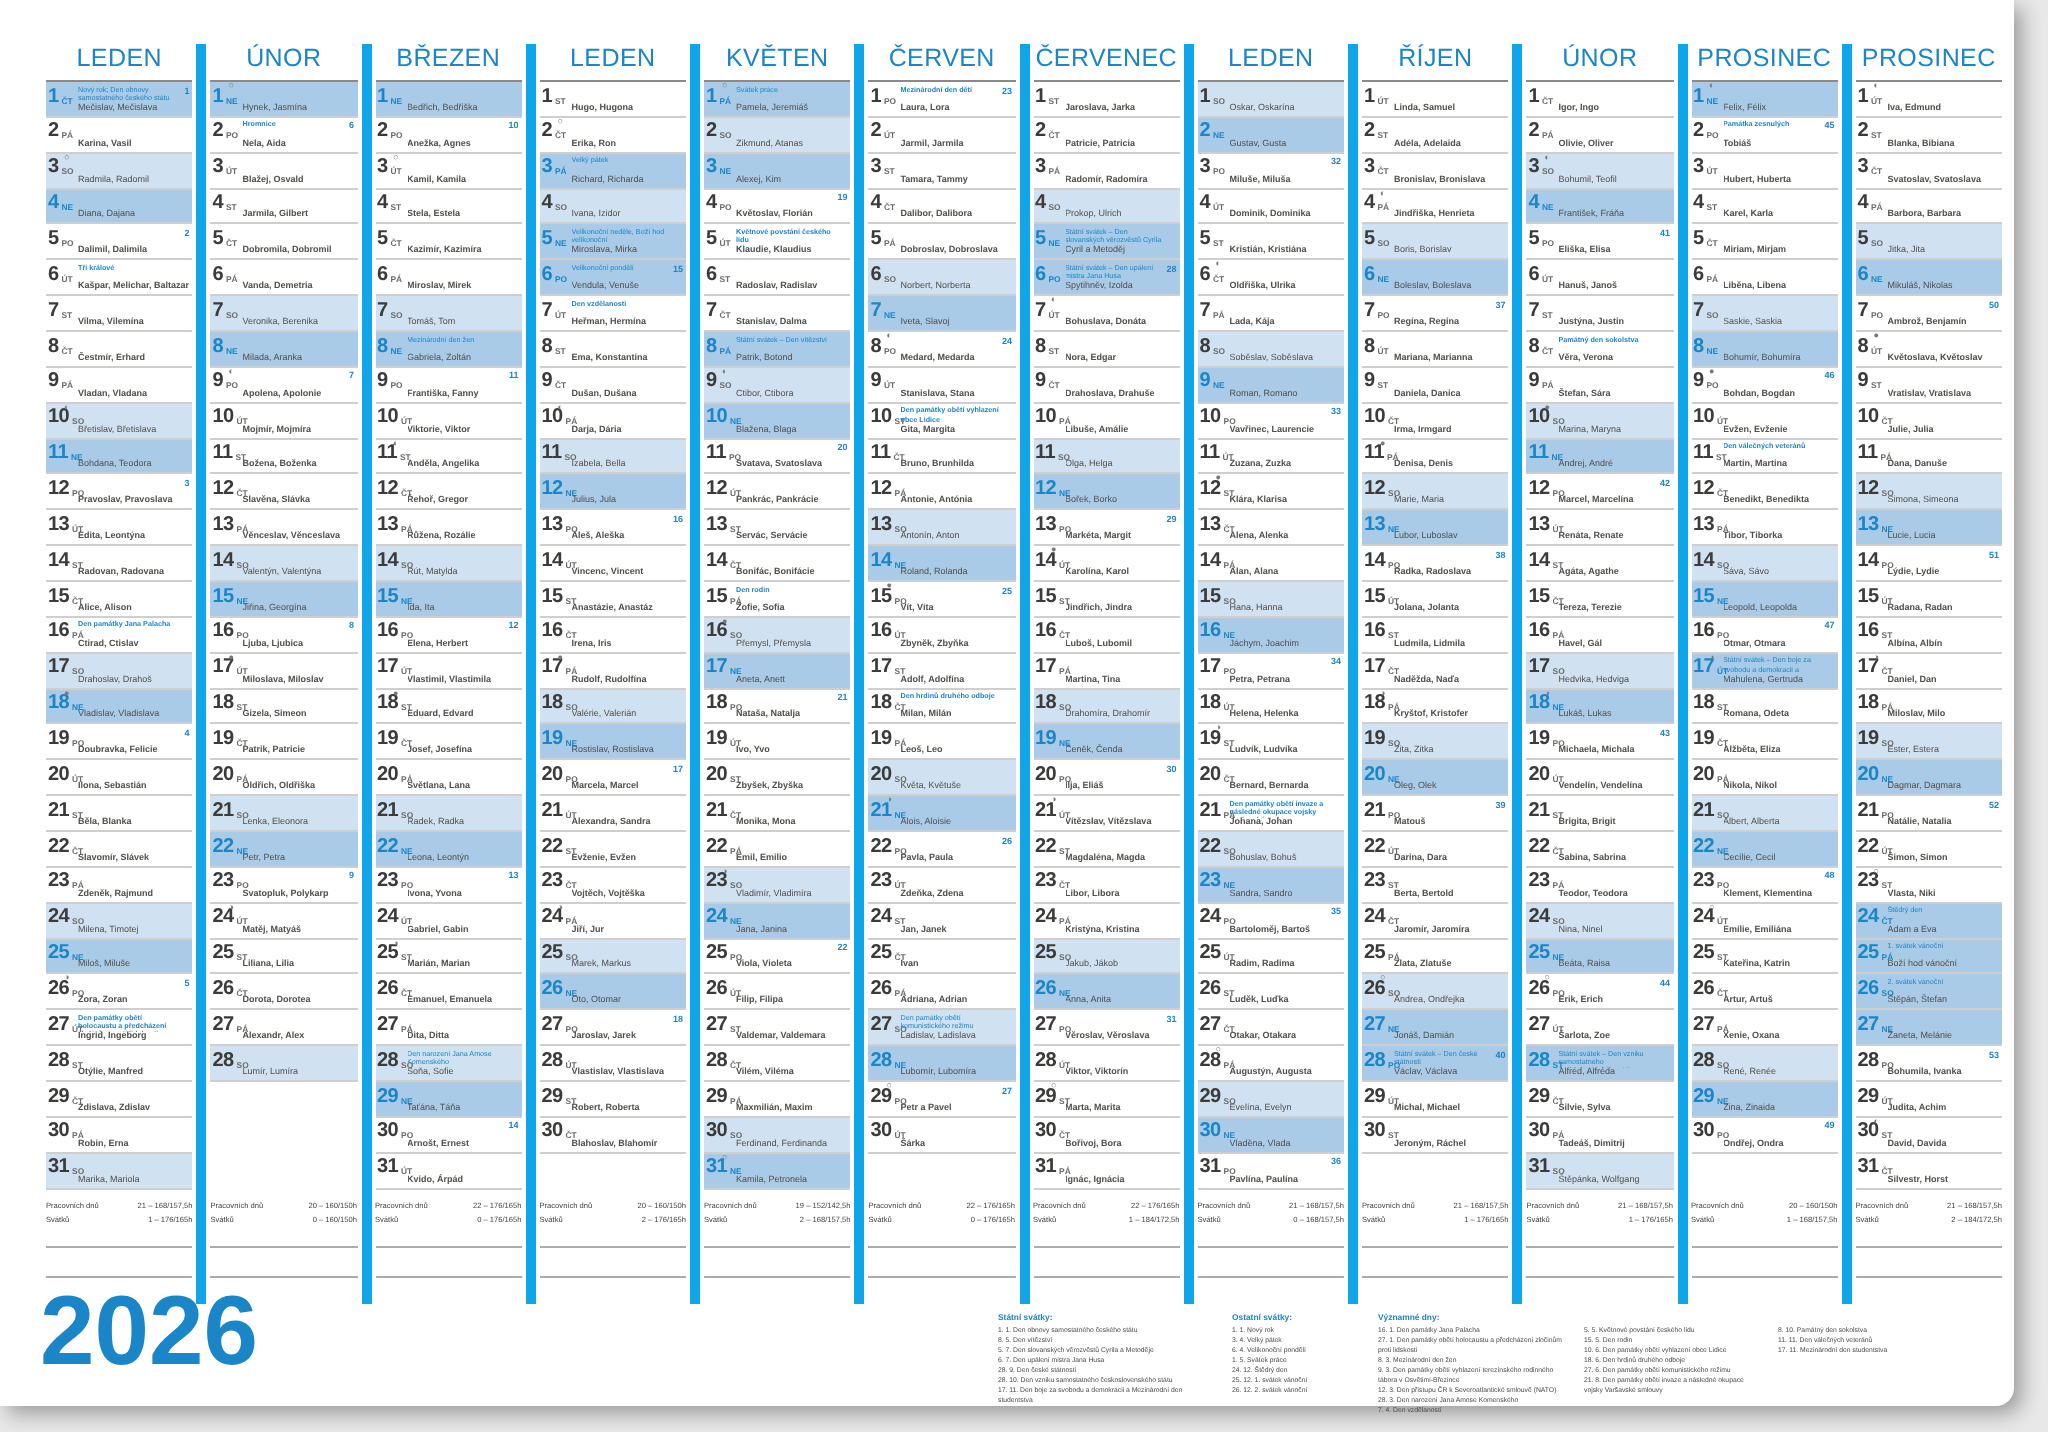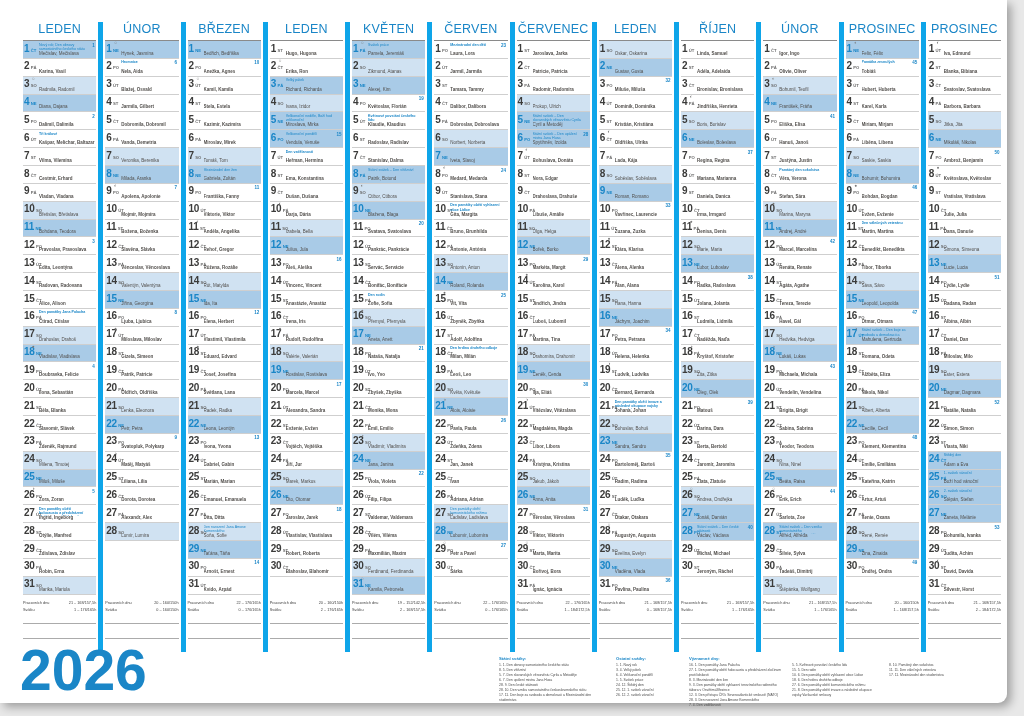--- a/index.html
+++ b/index.html
@@ -21,21 +21,21 @@
   .wd{font-size:4.2px;font-weight:700;color:#6b6b6b;line-height:5px;}
   .su .num,.hl .num,.su .wd,.hl .wd{color:var(--blue);}
   .names{position:absolute;left:16px;bottom:2px;right:1px;font-size:4.5px;color:#514e4b;white-space:nowrap;overflow:hidden;}
   .note{position:absolute;left:16px;top:1.6px;right:8px;font-size:3.6px;line-height:1.18;color:var(--blue);overflow:hidden;max-height:9px;}
   .wk{position:absolute;right:1.5px;top:1.5px;font-size:4.5px;font-weight:700;color:var(--blue);}
   .moon{position:absolute;left:9px;top:-1px;font-size:4.5px;color:#777;line-height:5px;}
   .stats{margin:5px 2px 0 2px;font-size:3.8px;color:#3f3f3f;}
   .stats .r{display:flex;justify-content:space-between;line-height:1.9;}
   .rules{margin:9px 2px 0 2px;}
   .rule{height:13.5px;border-top:1px solid #ababab;}
-  .year{position:absolute;left:20px;top:642px;font-size:57px;font-weight:700;color:var(--blue);line-height:1;letter-spacing:0;text-align:right;}
+  .year{position:absolute;left:20px;top:642px;font-size:49px;font-weight:700;color:var(--blue);line-height:1;letter-spacing:0;text-align:right;}
   .legend{position:absolute;left:499px;top:656px;display:flex;gap:9px;color:#4a4a4a;}
   .lcol{min-width:0;}
   .lcol:nth-child(1){width:108px;} .lcol:nth-child(2){width:64px;}
   .lcol:nth-child(3){width:94px;} .lcol:nth-child(4){width:88px;} .lcol:nth-child(5){width:82px;}
   .ltitle{color:var(--blue);font-weight:700;font-size:4.2px;margin-bottom:1.5px;min-height:5px;}
   .litem{font-size:3.4px;line-height:1.5;}
 </style>
 </head>
 <body>
 

